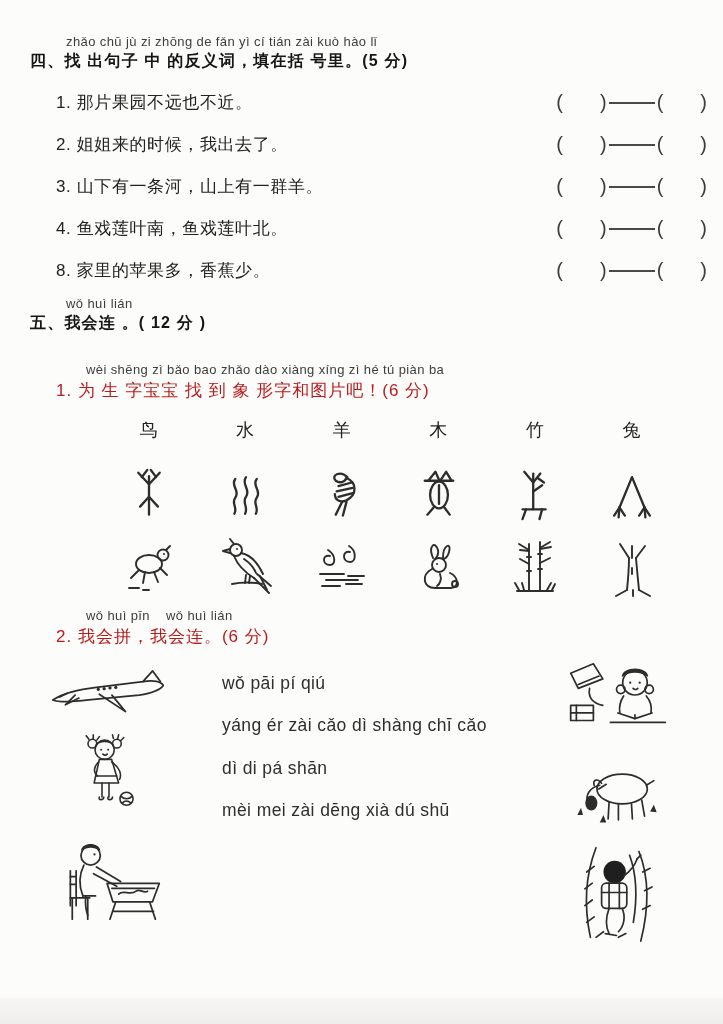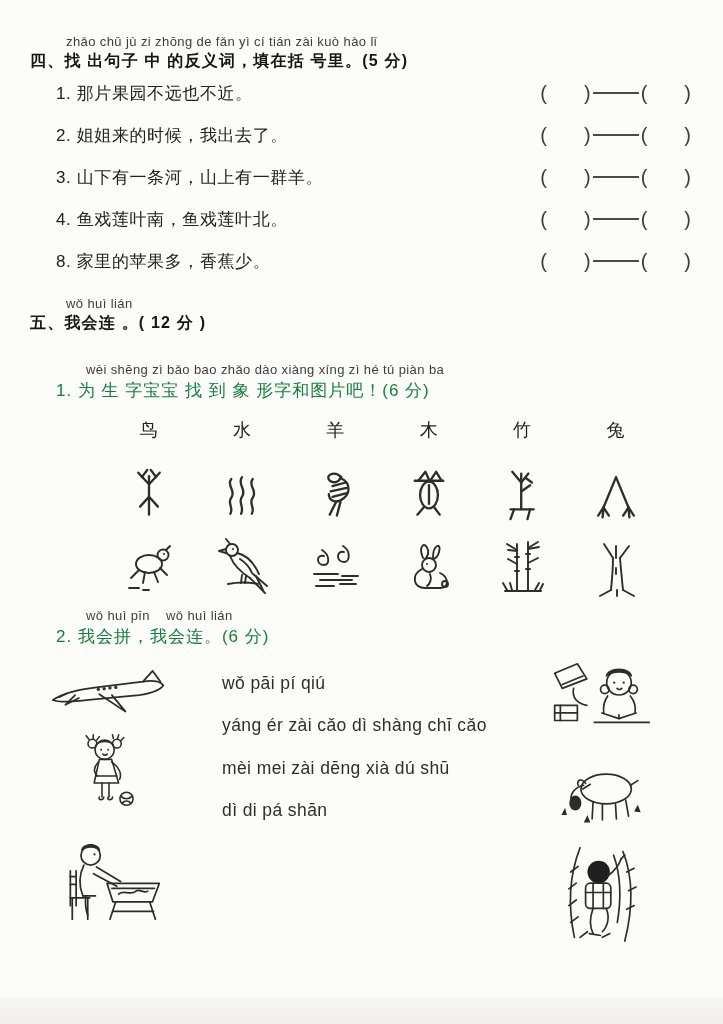--- a/index.html
+++ b/index.html
@@ -1,32 +1,32 @@
 <!DOCTYPE html>
 <html><head>
 <meta charset="utf-8">
 <style>
   html,body { margin:0; padding:0; }
   body { background:#ffffff; }
   .page {
     position:relative; width:723px; height:1024px; overflow:hidden;
     background:#fcfcfa; color:#1f1f1f;
     font-family:"Liberation Sans","DejaVu Sans",sans-serif;
-    box-sizing:border-box; padding:34px 32px 0 30px;
+    box-sizing:border-box; padding:34px 16px 0 30px;
   }
   .page-bottom-edge {
     position:absolute; left:0; bottom:0; width:100%; height:26px;
     background:linear-gradient(#f7f6f4,#efeeec);
   }
   .pinyin { font-size:13px; color:#3d3d3d; letter-spacing:.4px; }
   .indent1 { margin-left:36px; }
   .indent2 { margin-left:56px; }
   .heading { font-size:16px; font-weight:700; color:#161616; letter-spacing:1.2px; margin-top:2px; }
-  .subq { font-size:17px; color:#15803d; letter-spacing:1px; margin-left:26px; margin-top:2px; }
-  .q-row { display:flex; justify-content:space-between; align-items:center; height:42px; margin-left:26px; }
+  .subq { font-size:17px; color:#b91c1c; letter-spacing:1px; margin-left:26px; margin-top:2px; }
+  .q-row { display:flex; justify-content:space-between; align-items:flex-end; height:42px; margin-left:26px; }
   .q-row:first-of-type { margin-top:6px; }
   .sentence { font-size:17px; letter-spacing:.6px; color:#222; }
   .brackets { display:flex; align-items:center; font-size:20px; color:#3c3c3c; flex:0 0 auto; }
   .brackets .gap { display:inline-block; width:37px; }
   .brackets .dash { display:inline-block; width:46px; border-top:2px solid #4a4a4a; margin:0 2px; }
   .sec5 { margin-top:14px; }
   .row6 { display:flex; justify-content:space-between; margin:0 42px 0 86px; }
   .row6 .cell { width:66px; display:flex; justify-content:center; align-items:flex-end; }
   .char-row { margin-top:16px; }
   .char-row .cell { font-size:18px; letter-spacing:1px; color:#222; }
@@ -357,22 +357,22 @@
               <path d="M22 62 V84"></path>
               <path d="M38 62 V84"></path>
               <path d="M36 60 C35 68 36 74 38 80"></path>
             </svg>
         </span>
       </div>
 
       <div class="col-mid">
         <div class="pline">wǒ pāi pí qiú</div>
         <div class="pline">yáng ér zài cǎo dì shàng chī cǎo</div>
+        <div class="pline">dì di pá shān</div>
         <div class="pline">mèi mei zài dēng xià dú shū</div>
-        <div class="pline">dì di pá shān</div>
       </div>
 
       <div class="col-right">
         <span class="m-icon">
           <svg class="lineart" viewBox="0 0 110 92" width="104">
               <path d="M6 14 L30 4 L40 20 L14 30 Z"></path>
               <path d="M14 26 L36 17"></path>
               <path d="M26 30 C24 40 30 46 40 48"></path>
               <path d="M6 48 H30 V64 H6 Z"></path>
               <path d="M6 56 H30"></path>

